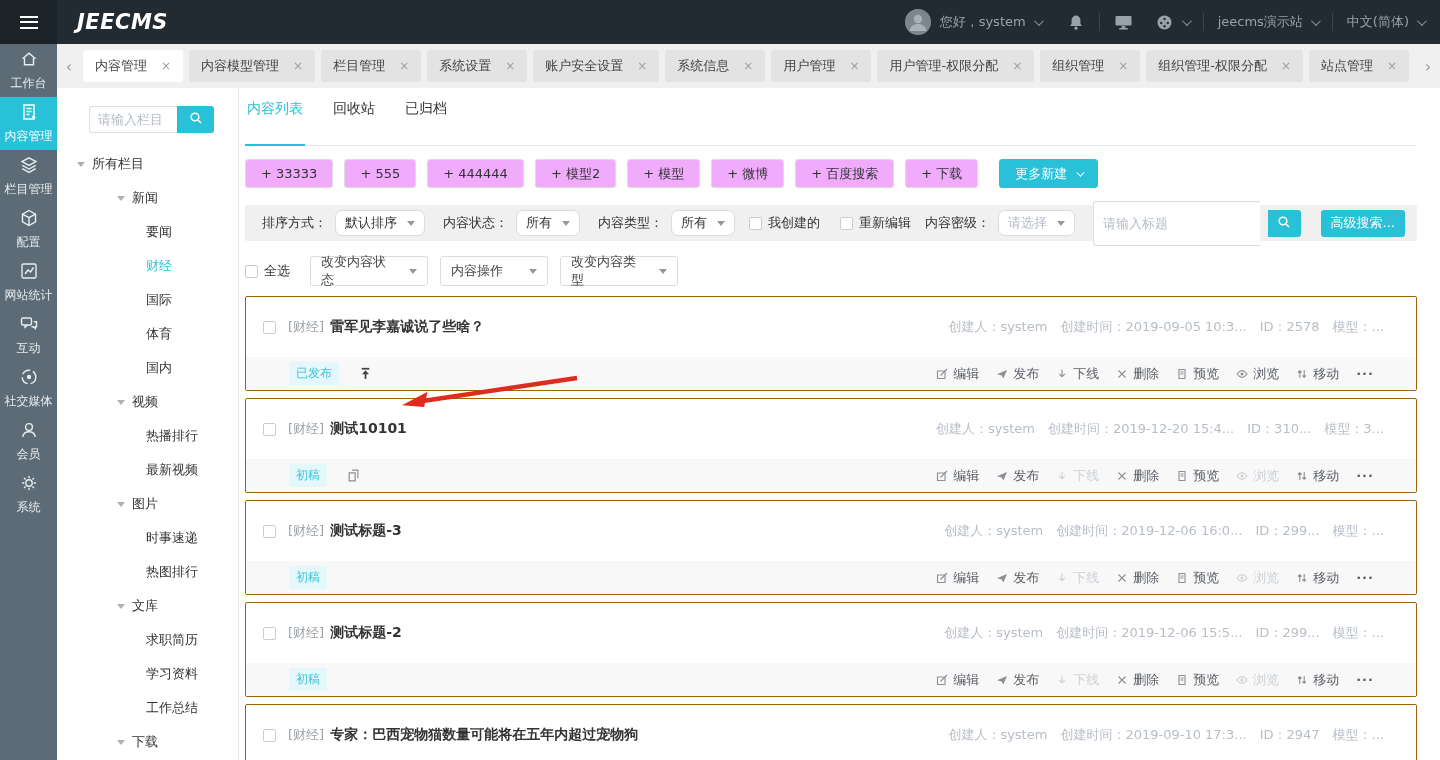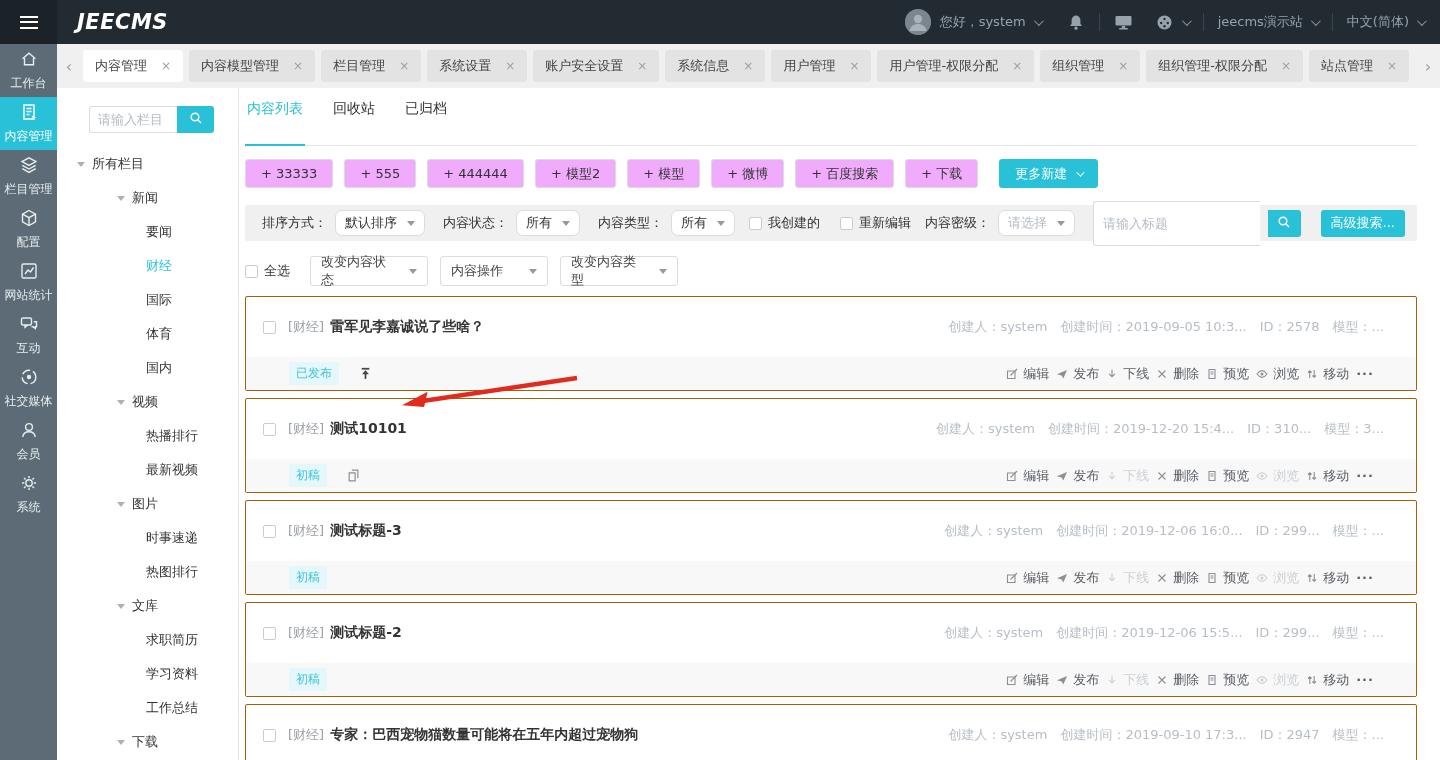--- a/index.html
+++ b/index.html
@@ -81,21 +81,21 @@
   .cards { margin-top:10px; }
   .card { border:1px solid #a16207; border-radius:2px; margin-bottom:7px; background:#fff; }
   .card-top { height:60px; display:flex; align-items:center; padding:0 32px 0 17px; }
   .card-top .cb { margin-right:12px; }
   .cat { color:#9aa0a6; font-size:13px; margin-right:6px; }
   .rtitle { color:#333; font-size:14px; font-weight:bold; cursor:pointer; }
   .meta { margin-left:auto; display:flex; gap:13px; color:#b7bec6; font-size:13px; white-space:nowrap; }
   .card-foot { height:33px; background:#f8f8f8; display:flex; align-items:center; padding:0 42px 0 43px; }
   .badge { background:#e4f7fa; color:#3fc4d6; font-size:12px; padding:3px 7px; border-radius:2px; }
   .foot-ic { margin-left:20px; display:flex; align-items:center; }
-  .actions { margin-left:auto; display:flex; align-items:center; gap:7px; }
+  .actions { margin-left:auto; display:flex; align-items:center; gap:17px; }
   .act { display:flex; align-items:center; gap:5px; color:#5a5f66; font-size:13px; cursor:pointer; }
   .act svg { color:#8a9096; }
   .act.disabled { color:#ccd1d6; }
   .act.disabled svg { color:#ccd1d6; }
   .act.more { font-weight:bold; letter-spacing:1px; color:#5a5f66; }
 
   .s { fill:none; stroke:currentColor; stroke-width:1.1; }
   .f { fill:currentColor; }
   .ss { fill:none; stroke:currentColor; stroke-width:1.4; }
 

